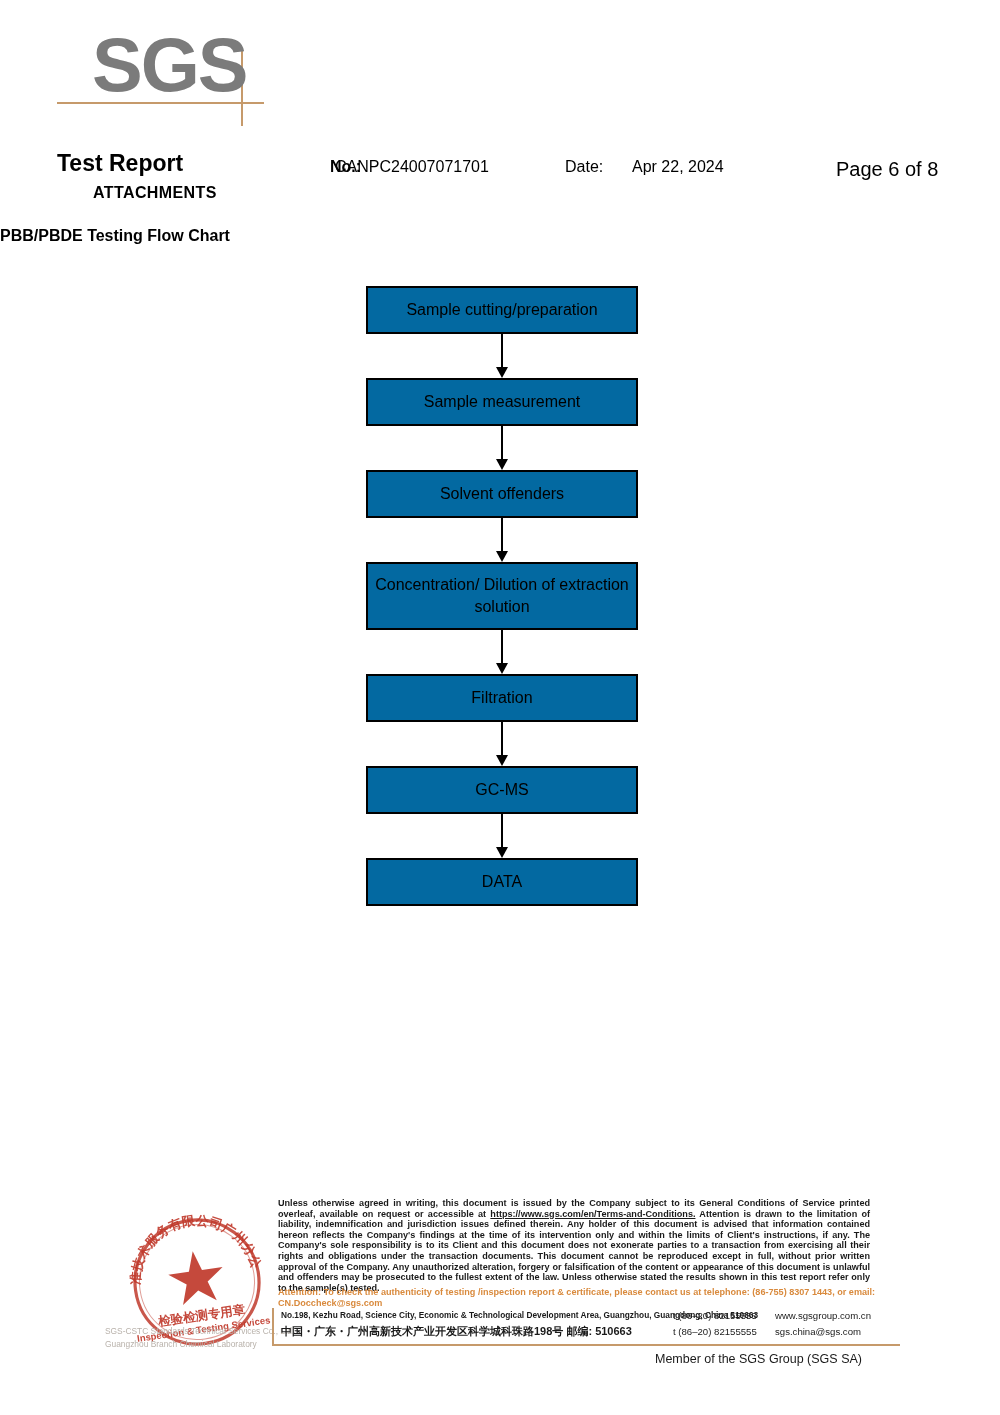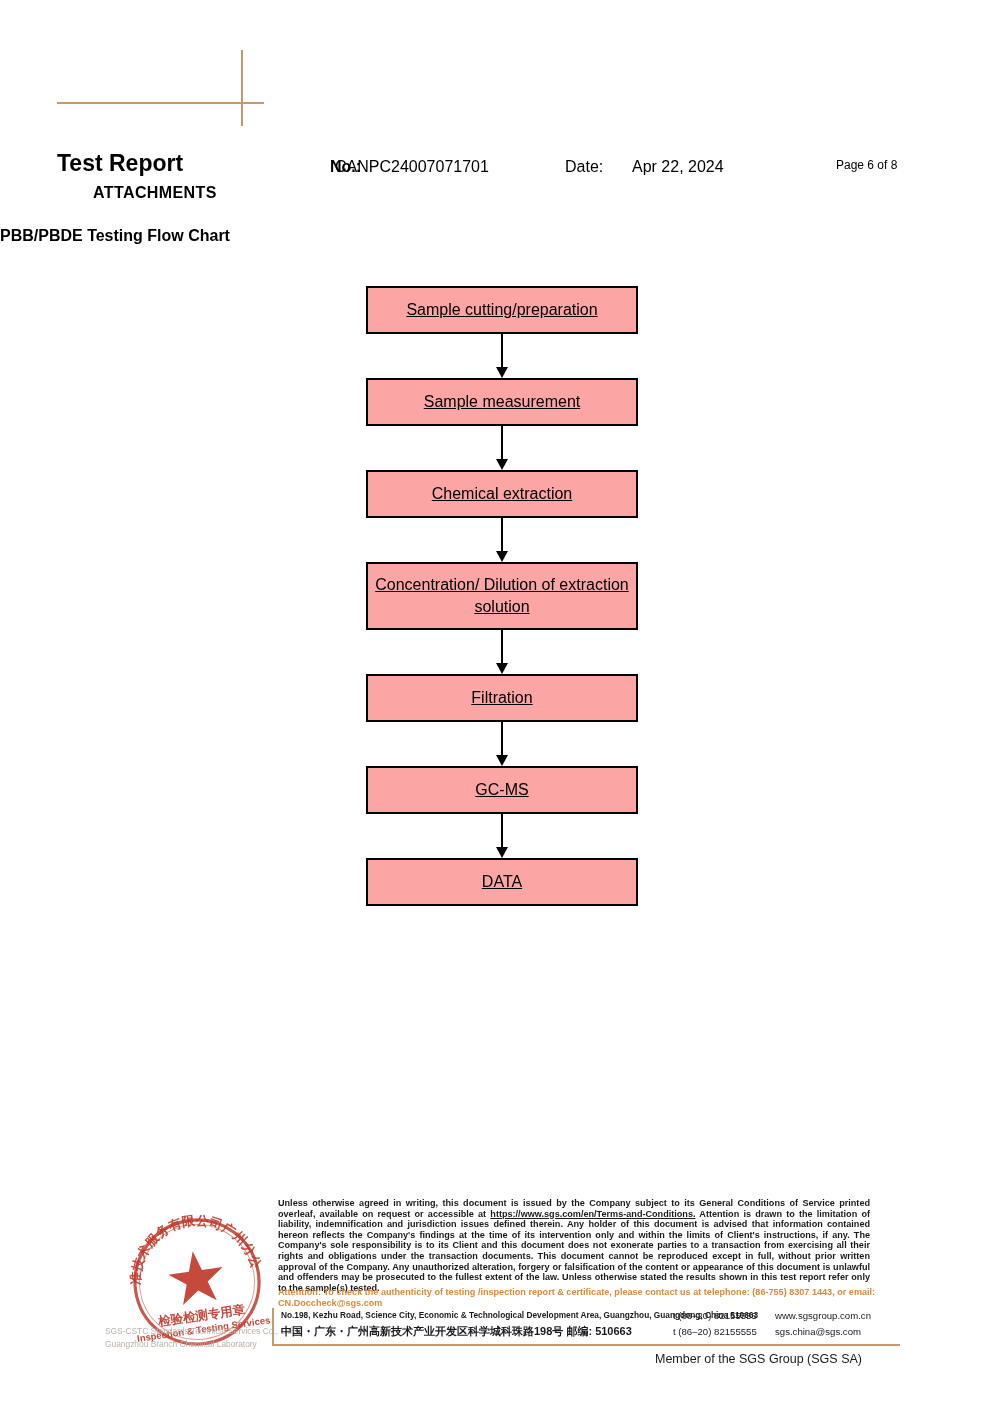--- a/index.html
+++ b/index.html
@@ -101,21 +101,21 @@
     position: absolute;
     left: 632px;
     top: 158px;
     font-size: 16px;
     white-space: nowrap;
   }
   .hdr-page {
     position: absolute;
     left: 836px;
     top: 158px;
-    font-size: 12px;
+    font-size: 20px;
     white-space: nowrap;
   }
 
   
   .flow-title {
     position: absolute;
     left: 0;
     top: 227px;
     width: 1000px;
     font-size: 16px;
@@ -124,28 +124,27 @@
   .flow {
     position: absolute;
     left: 366px;
     top: 286px;
     width: 272px;
   }
   .fbox {
     box-sizing: border-box;
     width: 272px;
     border: 2px solid #000000;
-    background: #fca5a5;
+    background: #0369a1;
     text-align: center;
     font-size: 16px;
     line-height: 22px;
     padding-top: 11px;
     padding-bottom: 11px;
     min-height: 45px;
-    text-decoration: underline;
   }
   .fbox.two-line {
     padding-top: 10px;
     padding-bottom: 10px;
   }
   .arrow {
     position: relative;
     height: 44px;
     width: 272px;
   }
@@ -306,20 +305,21 @@
   }
 </style>
 </head>
 <body>
 
 <div class="page">
 
   <div class="logo-wrap">
     <div class="logo-hline"></div>
     <div class="logo-vline"></div>
+    <div class="logo-text">SGS</div>
   </div>
 
   <div class="hdr-title">Test Report</div>
   <div class="hdr-sub">ATTACHMENTS</div>
   <div class="hdr-no-label">No.:</div>
   <div class="hdr-no-value">CANPC24007071701</div>
   <div class="hdr-date-label">Date:</div>
   <div class="hdr-date-value">Apr 22, 2024</div>
   <div class="hdr-page">Page 6 of 8</div>
 
@@ -332,21 +332,21 @@
       <div class="shaft"></div>
         <div class="head"></div>
     </div>
 
     <div class="fbox">Sample measurement</div>
     <div class="arrow">
       <div class="shaft"></div>
         <div class="head"></div>
     </div>
 
-    <div class="fbox">Chemical extraction</div>
+    <div class="fbox">Solvent offenders</div>
     <div class="arrow">
       <div class="shaft"></div>
         <div class="head"></div>
     </div>
 
     <div class="fbox two-line">Concentration/ Dilution of extraction solution</div>
     <div class="arrow">
       <div class="shaft"></div>
         <div class="head"></div>
     </div>

